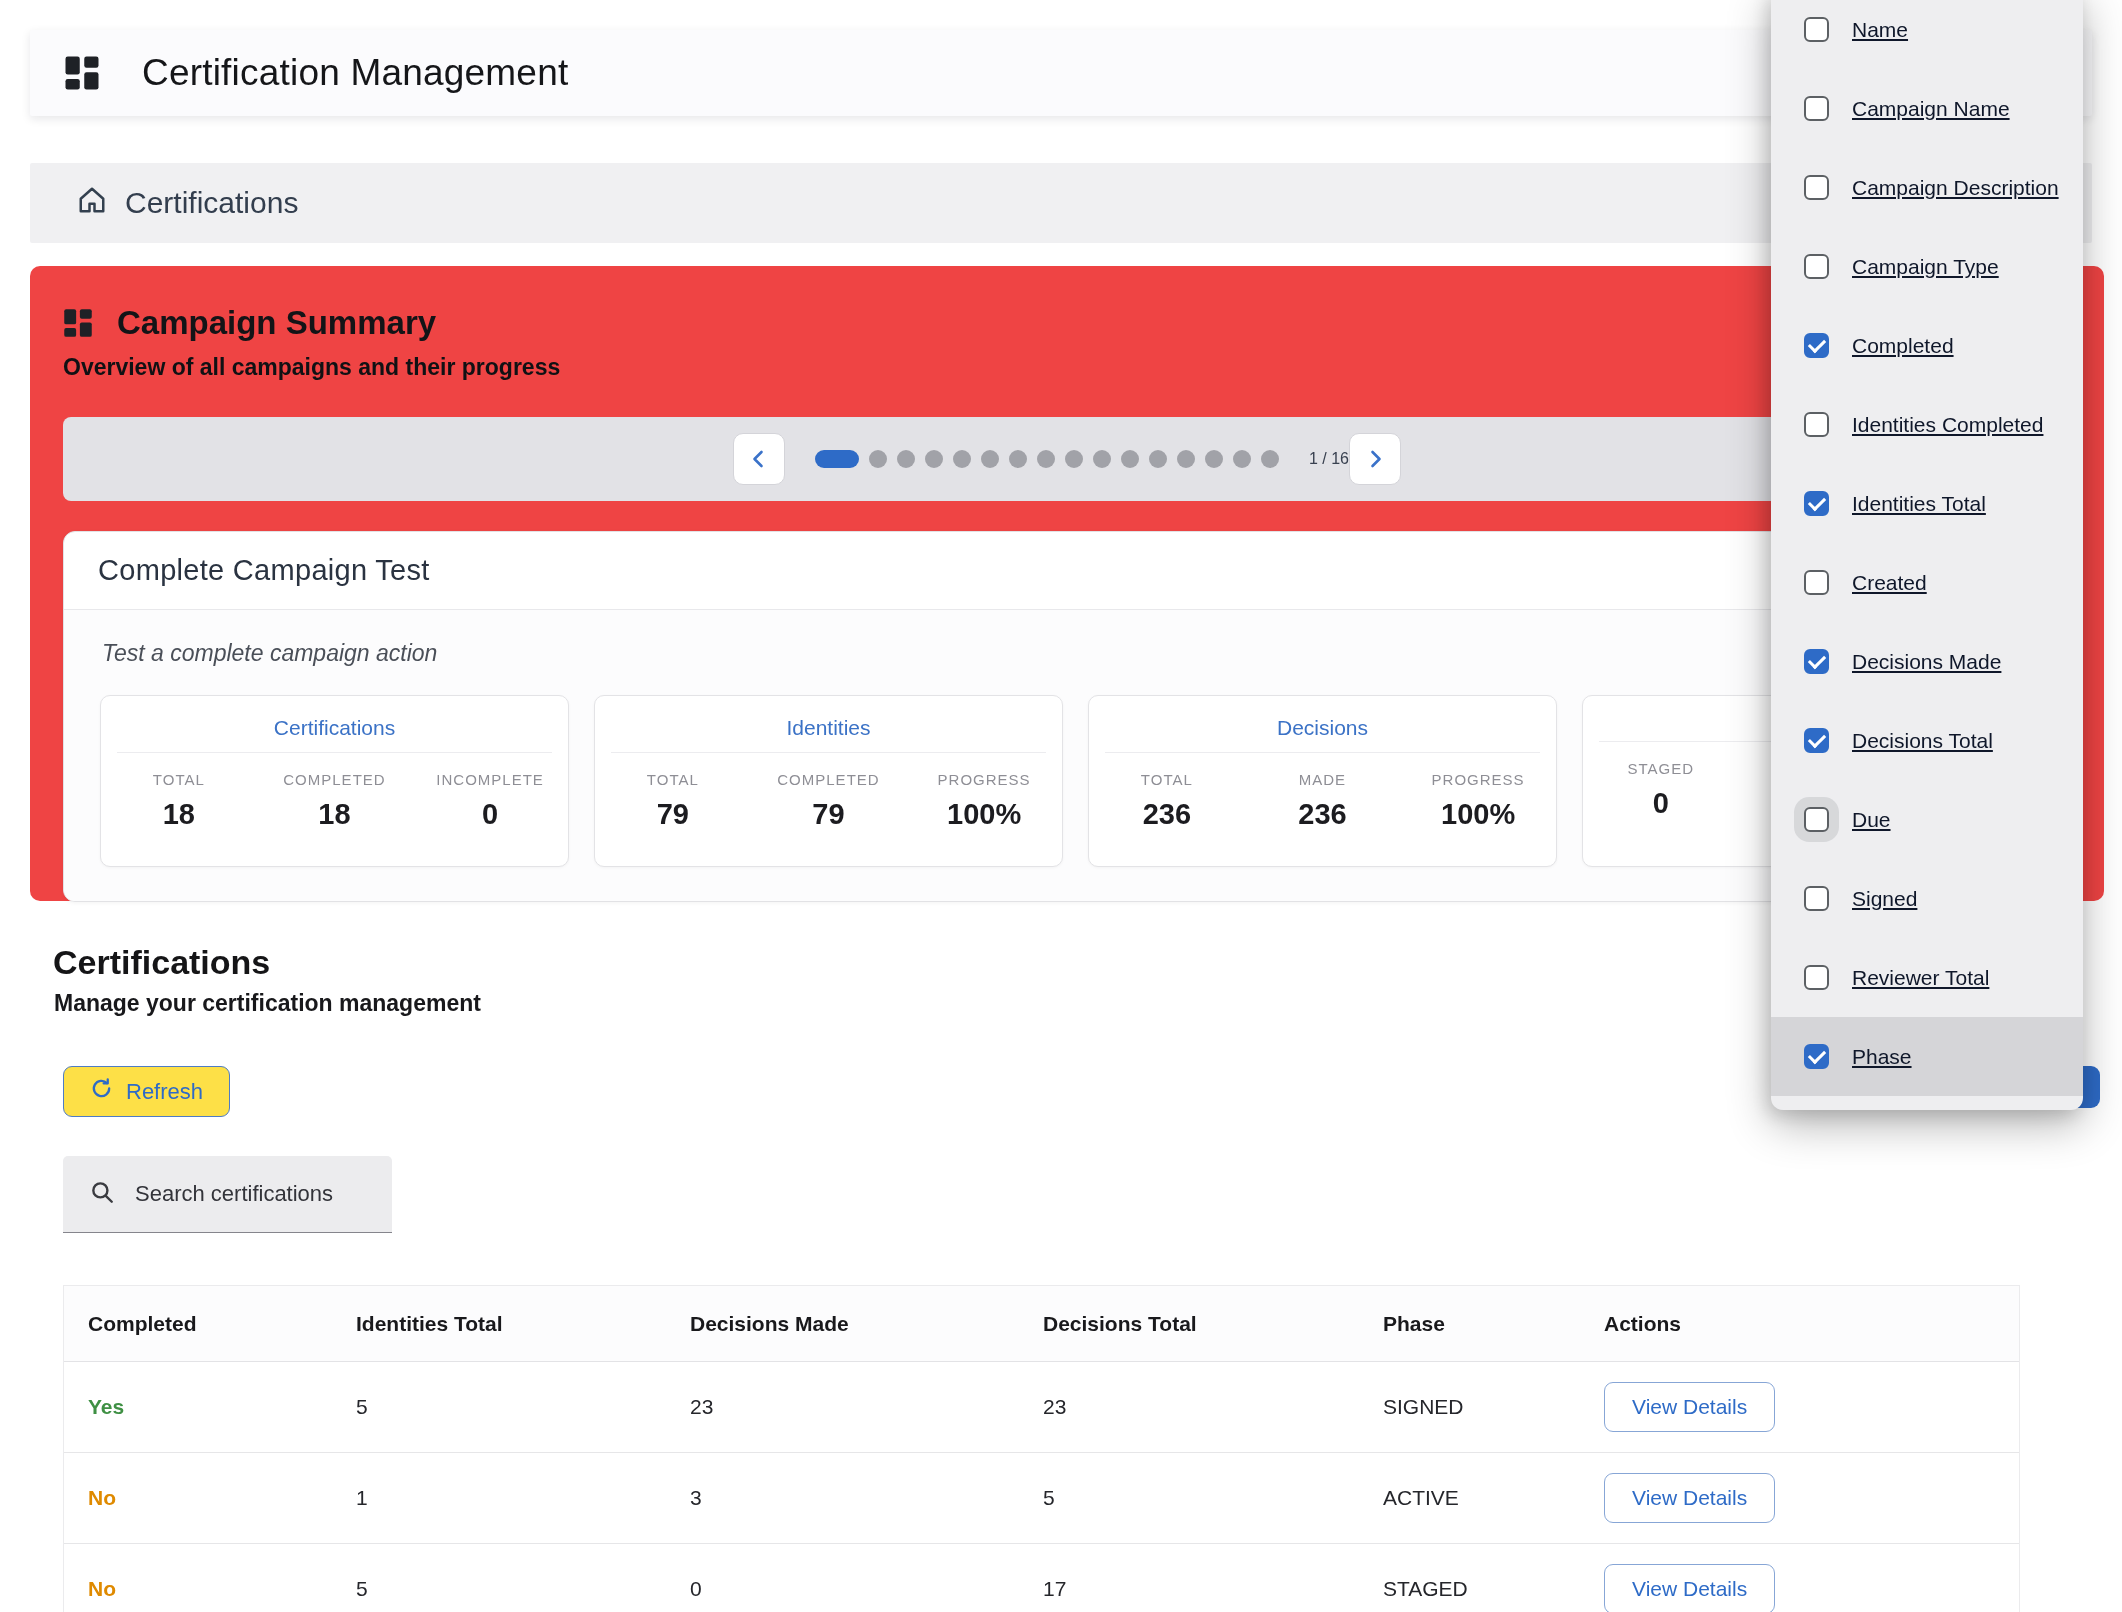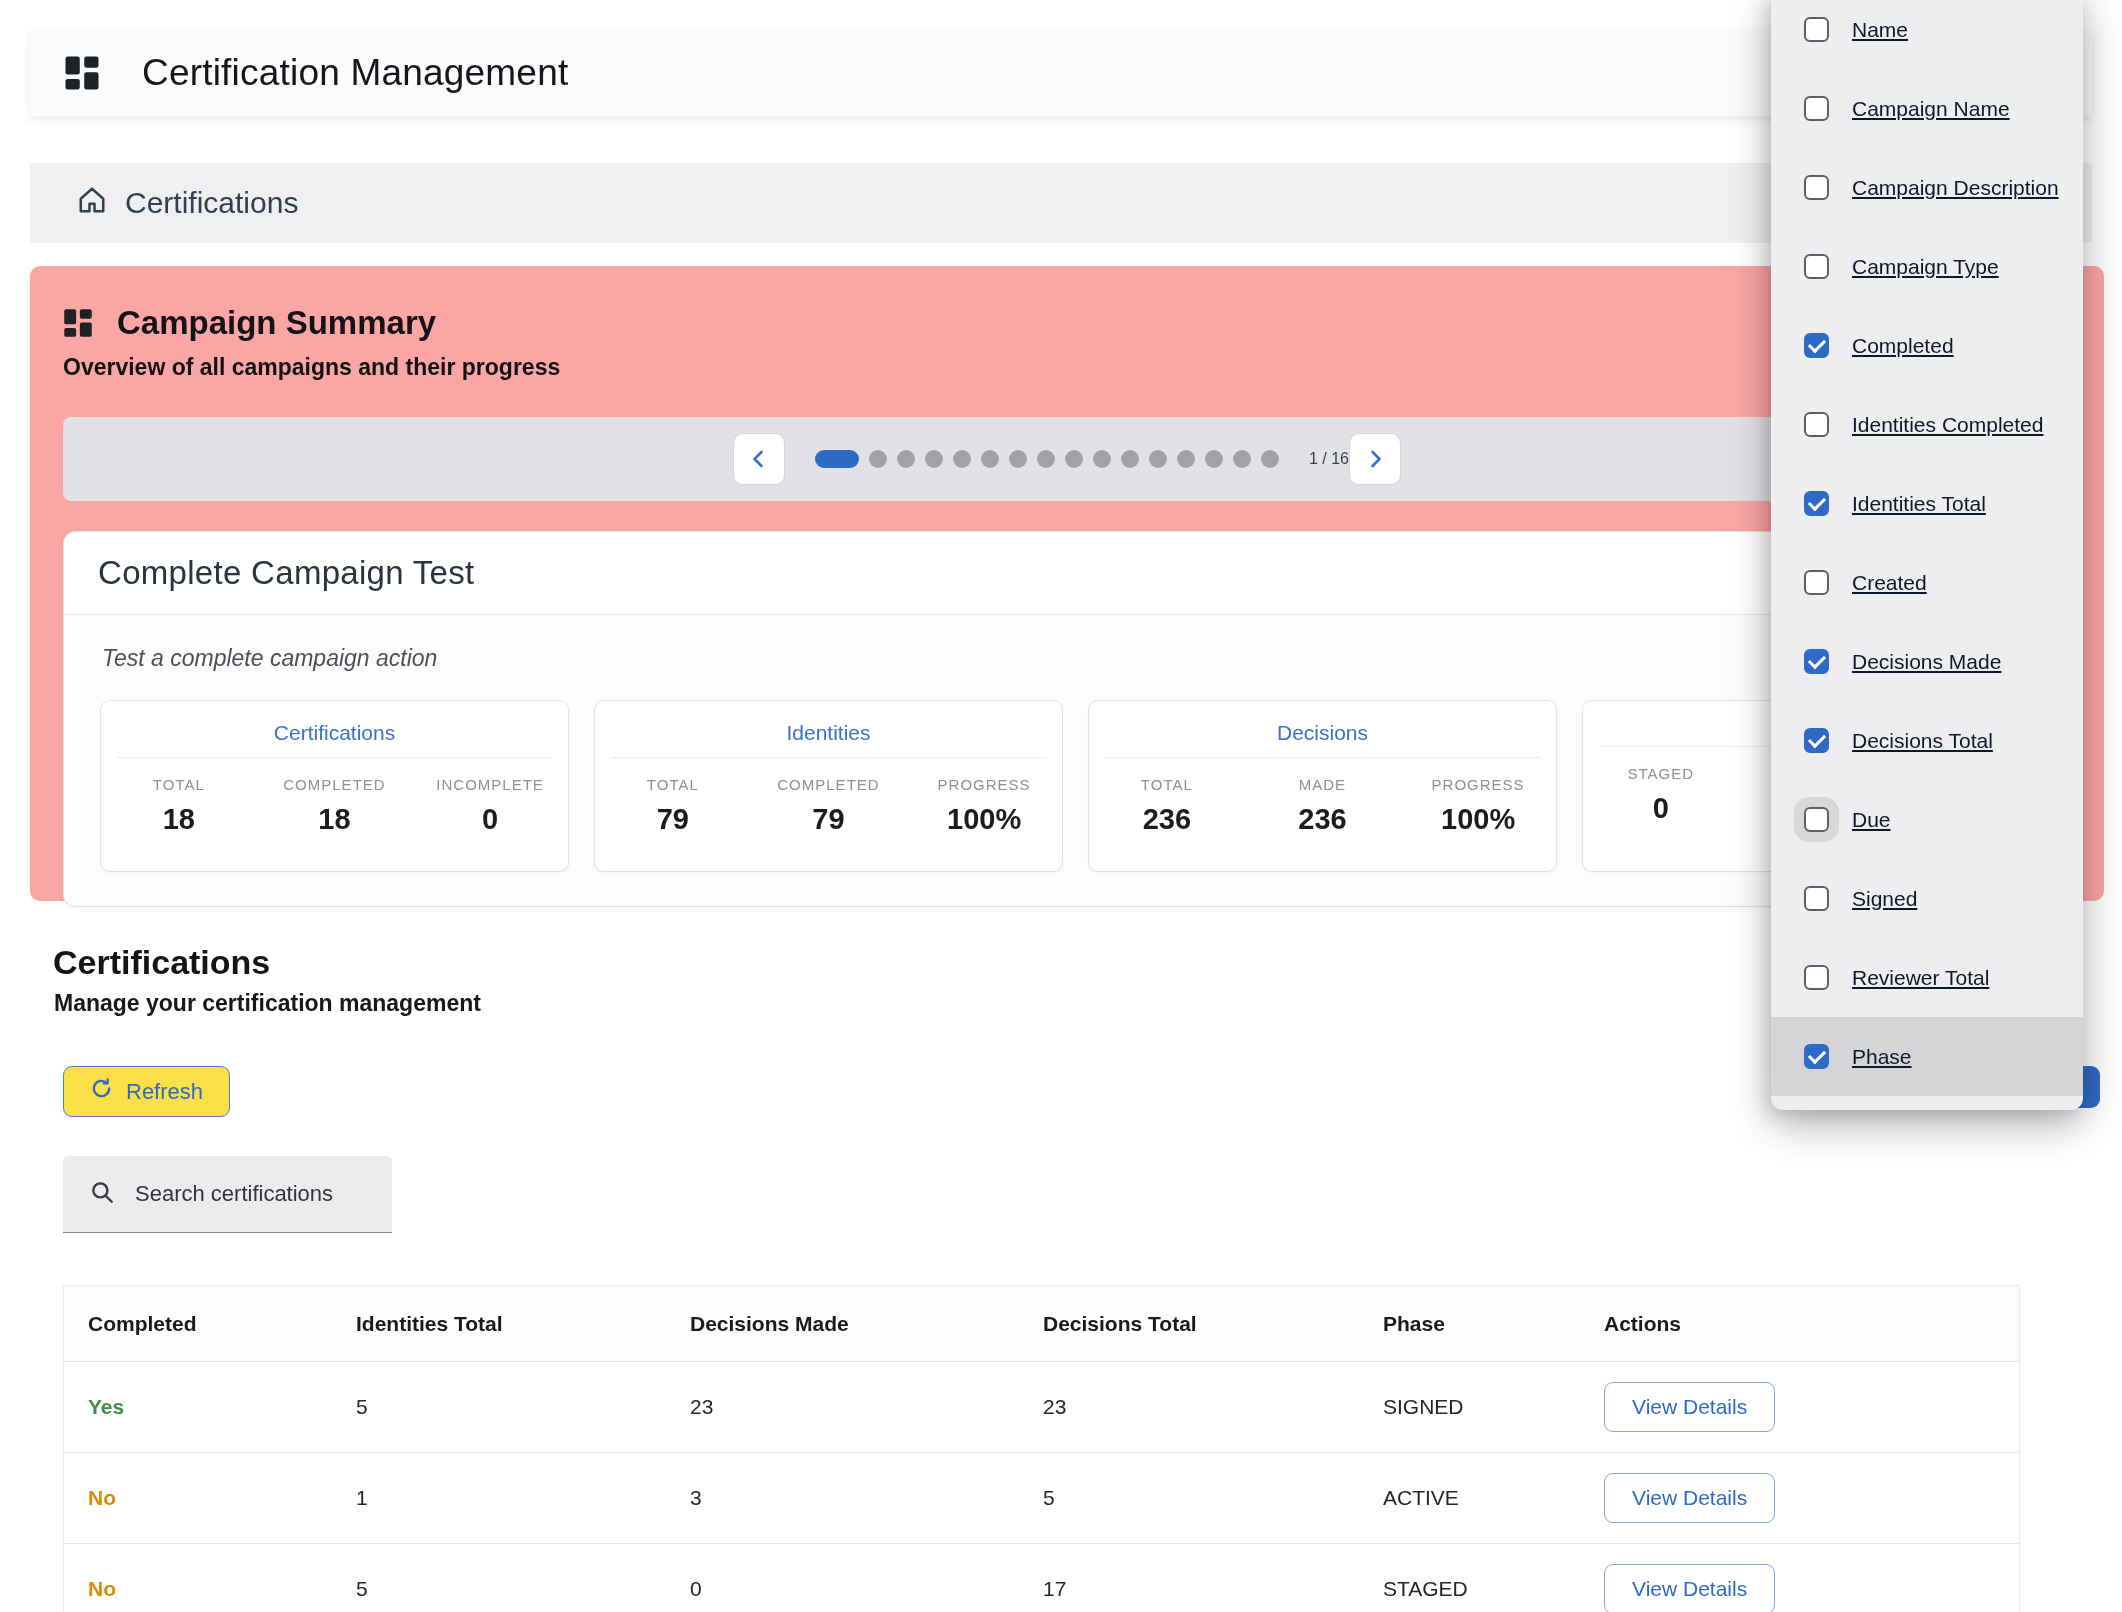--- a/index.html
+++ b/index.html
@@ -14,38 +14,38 @@
   .topbar h1 { font-size:37px; font-weight:500; color:#151619; letter-spacing:0.2px; }
   .grid-icon svg { display:block; }
 
   
   .breadcrumb { position:absolute; left:30px; right:30px; top:163px; height:80px; background:#f0f0f2;
                 display:flex; align-items:center; gap:18px; padding-left:47px;
                 font-size:30px; color:#333e4e; font-weight:500; border-radius:2px; cursor:pointer; }
 
   
   .summary-panel { position:absolute; left:30px; right:18px; top:266px; height:635px;
-                   background:#fca5a5; border-radius:10px; padding:38px 33px; }
+                   background:#ef4444; border-radius:10px; padding:38px 33px; }
   .panel-head { display:flex; align-items:center; gap:24px; }
   .panel-head h2 { font-size:33px; font-weight:600; color:#131417; }
   .panel-sub { font-size:23px; font-weight:700; color:#101114; margin-top:12px; }
 
   .carousel { margin-top:36px; height:84px; background:#e2e2e6; border-radius:8px;
               display:flex; align-items:center; justify-content:center; }
   .nav-btn { width:52px; height:52px; background:#ffffff; border:1px solid #d4d4d9; border-radius:10px;
              display:flex; align-items:center; justify-content:center; cursor:pointer; }
   .dots { display:flex; align-items:center; gap:10px; margin:0 30px; }
   .dot { width:18px; height:18px; border-radius:50%; background:#a1a2a8; cursor:pointer; }
   .dot.active { width:44px; border-radius:9px; background:#2e6bc7; }
   .page-indicator { font-size:16px; color:#394150; }
 
   .campaign-card { margin-top:30px; background:#ffffff; border:1px solid #e2e2e5; border-radius:12px;
                    box-shadow:0 1px 4px rgba(0,0,0,0.05); }
   .card-head { padding:22px 34px; border-bottom:1px solid #e8e8eb; }
-  .card-head h3 { font-size:33px; font-weight:500; color:#2a3341; letter-spacing:0.3px; }
+  .card-head h3 { font-size:29px; font-weight:500; color:#2a3341; letter-spacing:0.3px; }
   .card-body { padding:0 36px 34px; background:#fcfcfd; border-radius:0 0 12px 12px; }
   .card-desc { font-style:italic; font-size:23px; color:#4a4f58; padding:30px 0 28px 2px; }
 
   .stats-row { display:flex; gap:25px; }
   .stat-card { flex:0 0 469px; height:172px; background:#ffffff; border:1px solid #e3e3e6;
                border-radius:10px; box-shadow:0 1px 3px rgba(0,0,0,0.04); padding-top:20px; }
   .stat-title { min-height:26px; text-align:center; color:#3b72c6; font-size:21px;
                 padding-bottom:12px; border-bottom:1px solid #ececef; margin:0 16px; }
   .metrics { display:flex; padding:18px 0 24px; }
   .metric { width:33.33%; text-align:center; }

